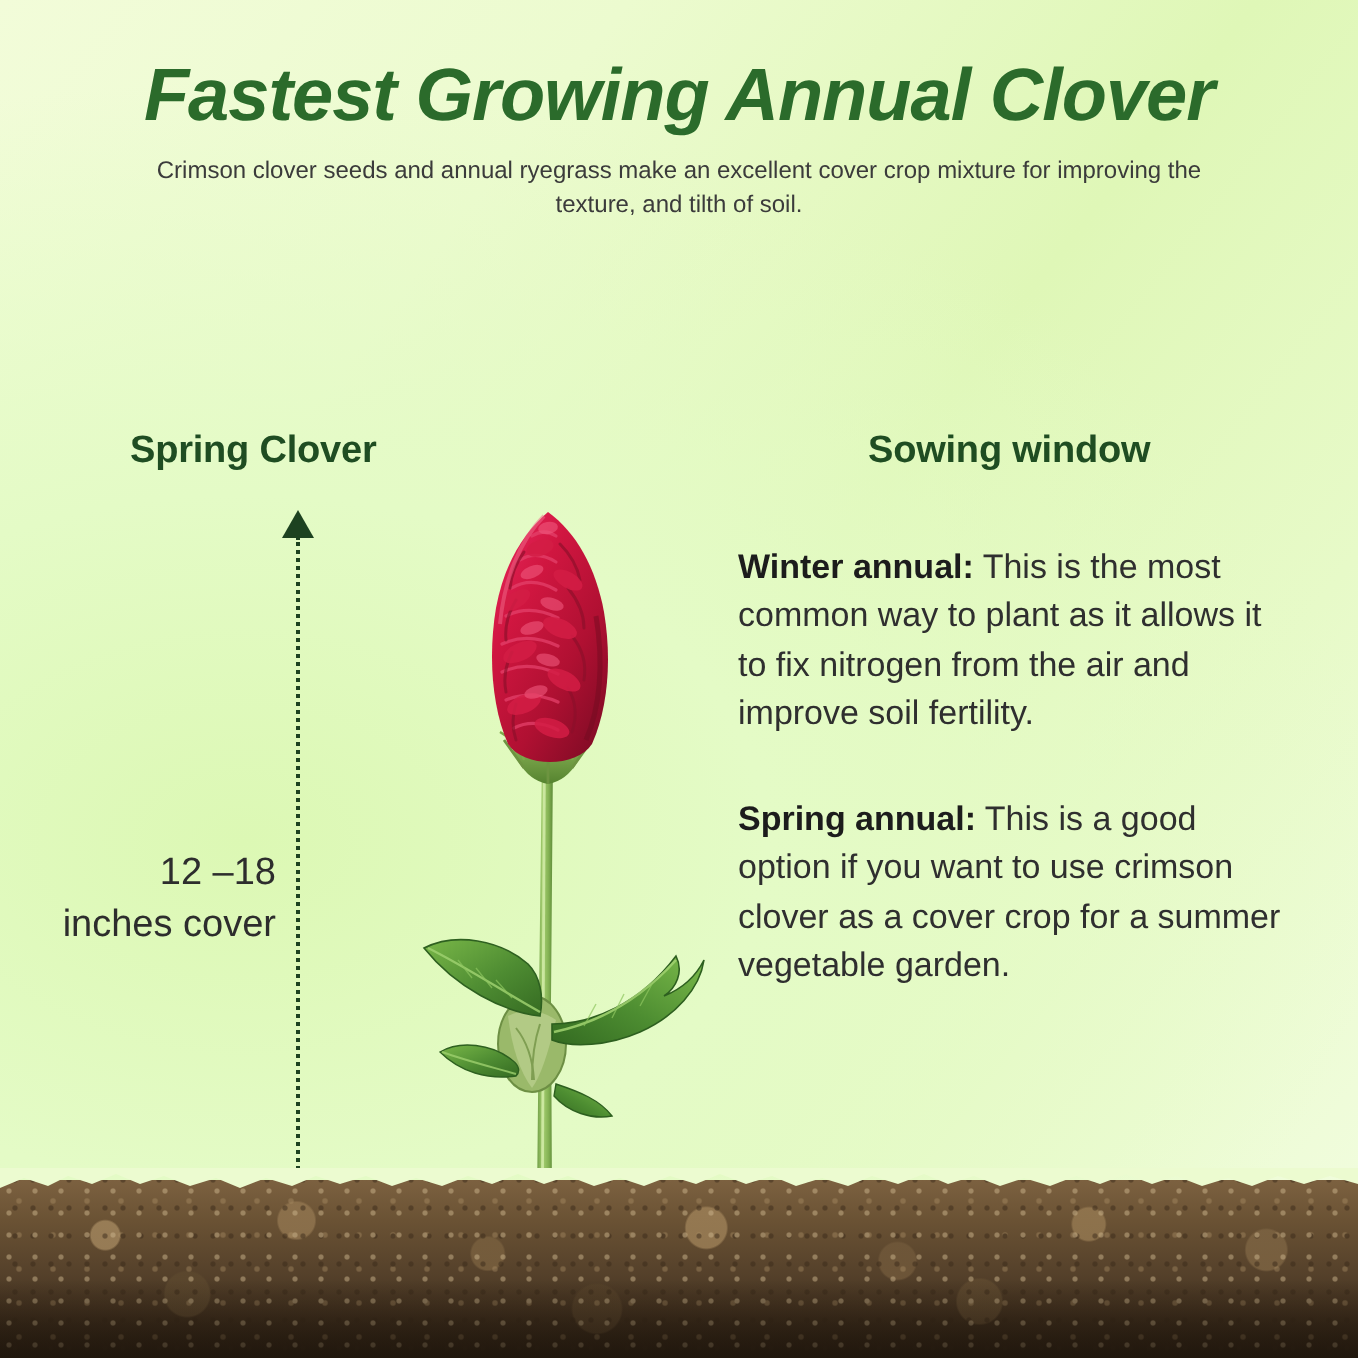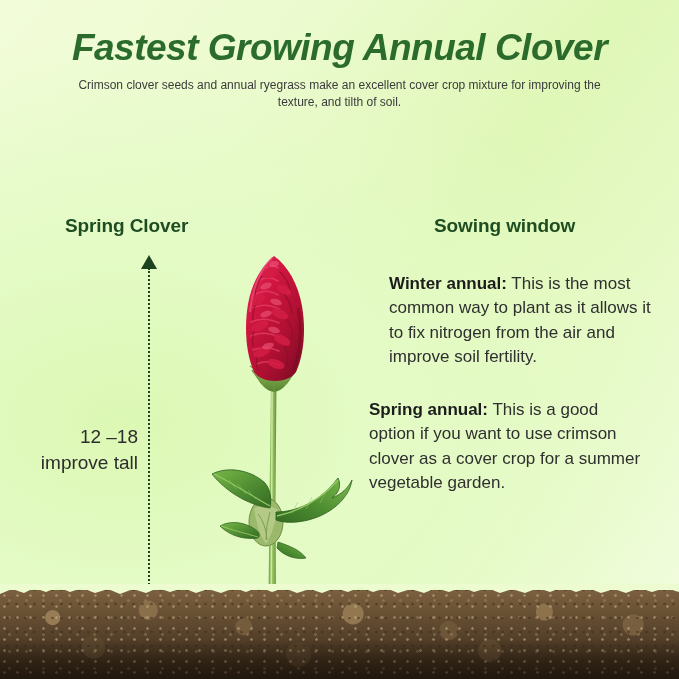--- a/index.html
+++ b/index.html
@@ -134,21 +134,21 @@
 
   
   .para {
     position: absolute;
     left: 369px;
     width: 278px;
     font-size: 17px;
     line-height: 1.43;
     color: #2f2f2f;
   }
-  .para-winter { top: 272px; margin-left: 20px; }
+  .para-winter { top: 272px; }
   .para-spring { top: 398px; }
   .para b { font-weight: 700; color: #1c1c1c; }
 
   
   .plant {
     position: absolute;
     left: 192px;
     top: 250px;
     width: 165px;
     height: 352px;
@@ -172,21 +172,21 @@
     <b>Winter annual:</b><span> This is the most common way to plant as it allows it to fix nitrogen from the air and improve soil fertility.</span>
   </div>
   <div class="para para-spring">
     <b>Spring annual:</b><span> This is a good option if you want to use crimson clover as a cover crop for a summer vegetable garden.</span>
   </div>
 
   <div class="measure-arrow"></div>
   <div class="measure-line"></div>
   <div class="measure-label">
     <div>12 –18</div>
-    <div>improve tall</div>
+    <div>inches cover</div>
   </div>
 
   <div class="plant">
     <svg width="165" height="352" viewBox="0 0 165 352" xmlns="http://www.w3.org/2000/svg">
       <defs>
         <linearGradient id="stemGrad" x1="0" y1="0" x2="1" y2="0">
           <stop offset="0%" stop-color="#6d9c44"></stop>
           <stop offset="35%" stop-color="#a6cf72"></stop>
           <stop offset="70%" stop-color="#86b455"></stop>
           <stop offset="100%" stop-color="#5d8a38"></stop>

